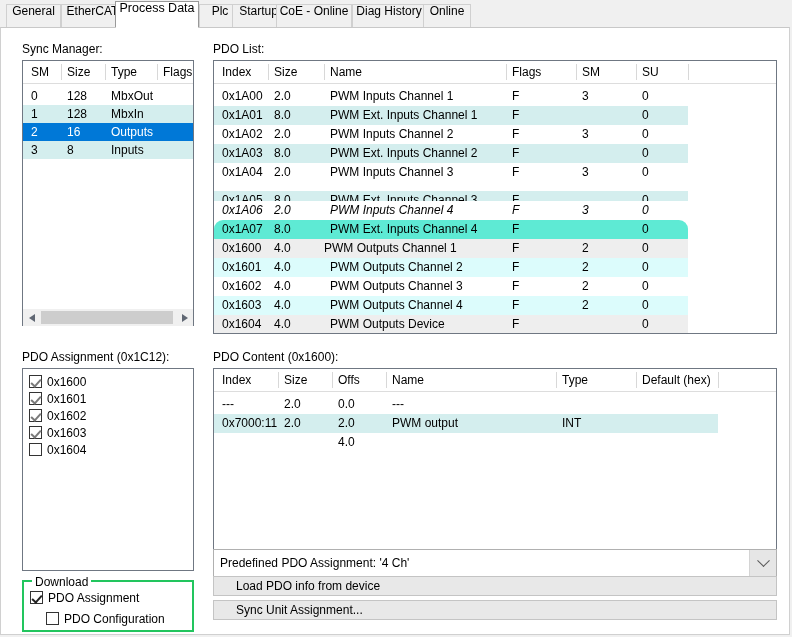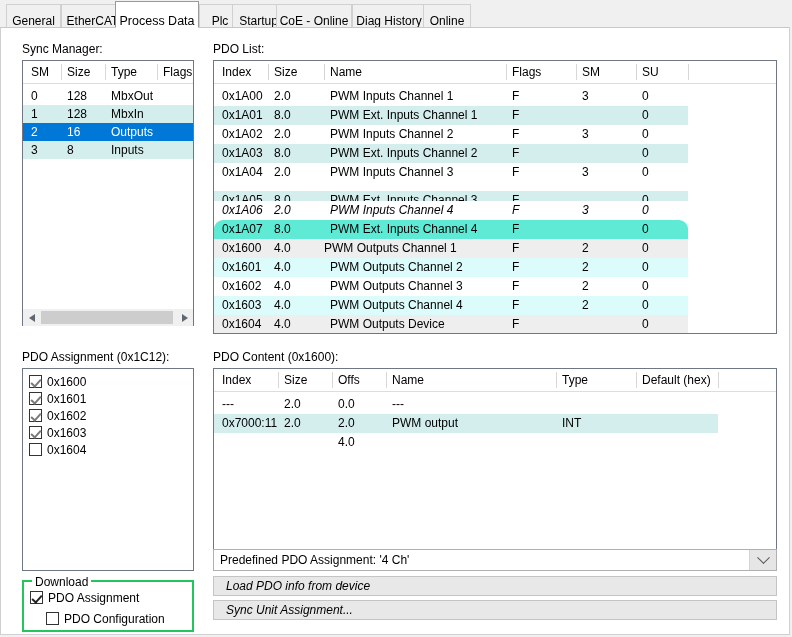--- a/index.html
+++ b/index.html
@@ -15,21 +15,21 @@
   .tabstrip{
     position:absolute;left:0;top:0;width:792px;height:28px;
     background:#f0f0f0;
   }
   .tab{
     position:absolute;top:4px;height:23px;
     background:#f0f0f0;
     border:1px solid #d0d0d0;
     border-bottom:none;
     box-sizing:border-box;
-    display:flex;align-items:flex-end;justify-content:center;
+    display:flex;align-items:flex-start;justify-content:center;
     padding:0 20px;
     font-size:12px;line-height:1;
     white-space:nowrap;
     color:#000;
   }
   .tab.active{
     top:1px;height:27px;
     background:#ffffff;
     border:1px solid #999;
     border-bottom:1px solid #fff;
@@ -119,21 +119,21 @@
   .combo .cbtn{
     position:absolute;right:0;top:0;bottom:0;width:26px;
     background:#e6e6e6;border-left:1px solid #d4d4d4;
     display:flex;align-items:center;justify-content:center;
   }
   .chev{width:8px;height:8px;border:solid #5a5a5a;border-width:0 1.5px 1.5px 0;transform:rotate(45deg) translate(-2px,-2px);}
   .btn{
     position:absolute;background:#e8e8e8;border:1px solid #c4c4c4;box-sizing:border-box;
     display:flex;align-items:center;
   }
-  .btn .btext{margin-left:12px;font-size:12px;white-space:nowrap;font-style:italic;}
+  .btn .btext{margin-left:22px;font-size:12px;white-space:nowrap;}
 </style>
 </head>
 <body>
 
 <div class="tabstrip">
   <div class="tab" style="left:6px;width:55px;">
       <span>General</span>
     </div>
   <div class="tab" style="left:61px;width:63px;">
       <span>EtherCAT</span>
@@ -382,21 +382,21 @@
     <div class="cbrow" style="top:7px;">
       <span class="cb checked checkeddark"></span>
       <span class="cblabel">PDO Assignment</span>
     </div>
     <div class="cbrow" style="top:28px;padding-left:16px;">
       <span class="cb"></span>
       <span class="cblabel">PDO Configuration</span>
     </div>
   </div>
 
-  <div class="combo" style="left:212px;top:521px;width:564px;height:22px;">
+  <div class="combo" style="left:212px;top:521px;width:564px;height:28px;">
     <span class="ctext">Predefined PDO Assignment: '4 Ch'</span>
     <span class="cbtn">
         <span class="chev"></span>
       </span>
   </div>
   <div class="btn" style="left:212px;top:548px;width:564px;height:20px;">
     <span class="btext">Load PDO info from device</span>
   </div>
   <div class="btn" style="left:212px;top:572px;width:564px;height:20px;">
     <span class="btext">Sync Unit Assignment...</span>

